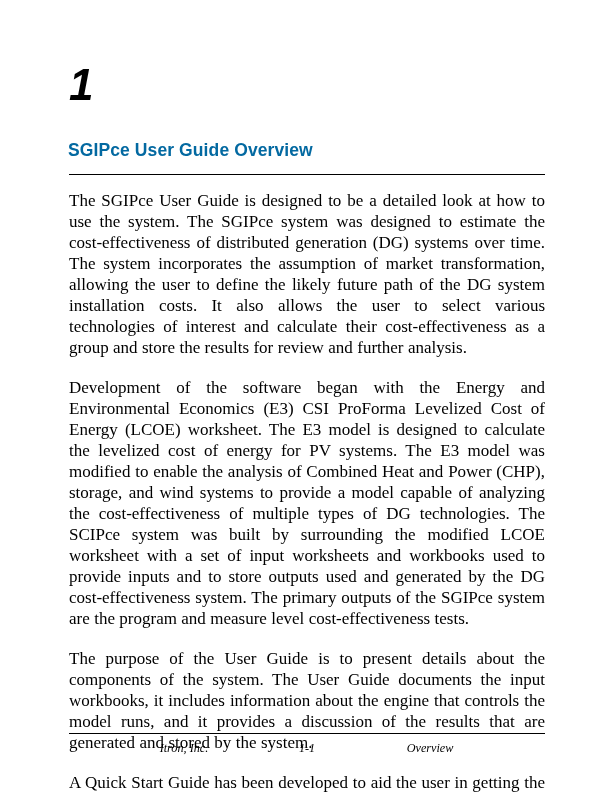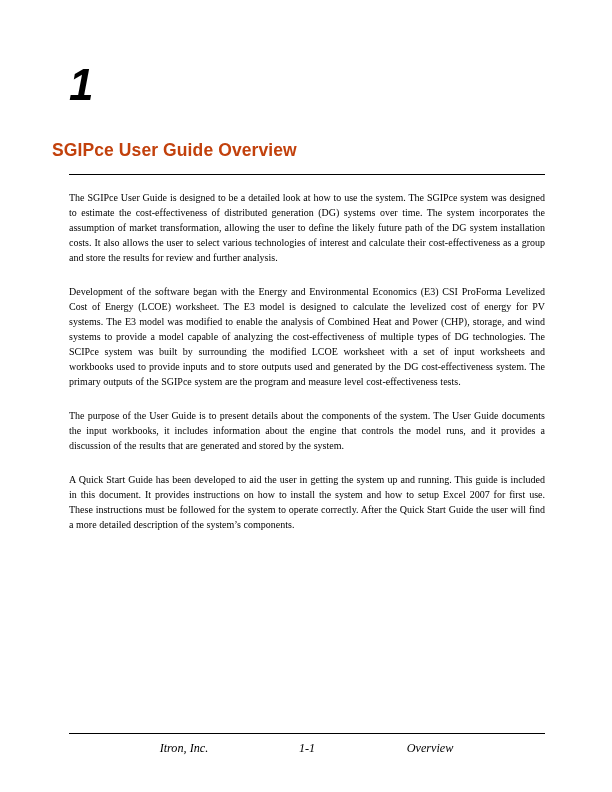--- a/index.html
+++ b/index.html
@@ -27,29 +27,29 @@
     font-style: italic;
     font-size: 44px;
     line-height: 46px;
     letter-spacing: -1px;
     color: #000000;
   }
 
   
   .chapter-title {
     position: absolute;
-    left: 52px;
+    left: 68px;
     top: 128px;
     width: 476px;
     font-family: "Liberation Sans", "DejaVu Sans", sans-serif;
     font-weight: bold;
     font-size: 17.5px;
     line-height: 21px;
     letter-spacing: 0.1px;
-    color: #c2410c;
+    color: #0369a1;
   }
 
   
   .heading-rule {
     position: absolute;
     left: 69px;
     top: 174px;
     width: 476px;
     height: 0;
     border-top: 1.6px solid #000000;
@@ -58,22 +58,22 @@
   
   .body-block {
     position: absolute;
     left: 69px;
     top: 190px;
     width: 476px;
   }
   .body-paragraph {
     margin: 0 0 19px 0;
     font-family: "Liberation Serif", "DejaVu Serif", serif;
-    font-size: 10px;
-    line-height: 15px;
+    font-size: 17px;
+    line-height: 21px;
     text-align: justify;
     text-justify: inter-word;
     color: #000000;
     word-spacing: 0.15px;
   }
   .body-paragraph:last-child {
     margin-bottom: 12px;
   }
 
   

